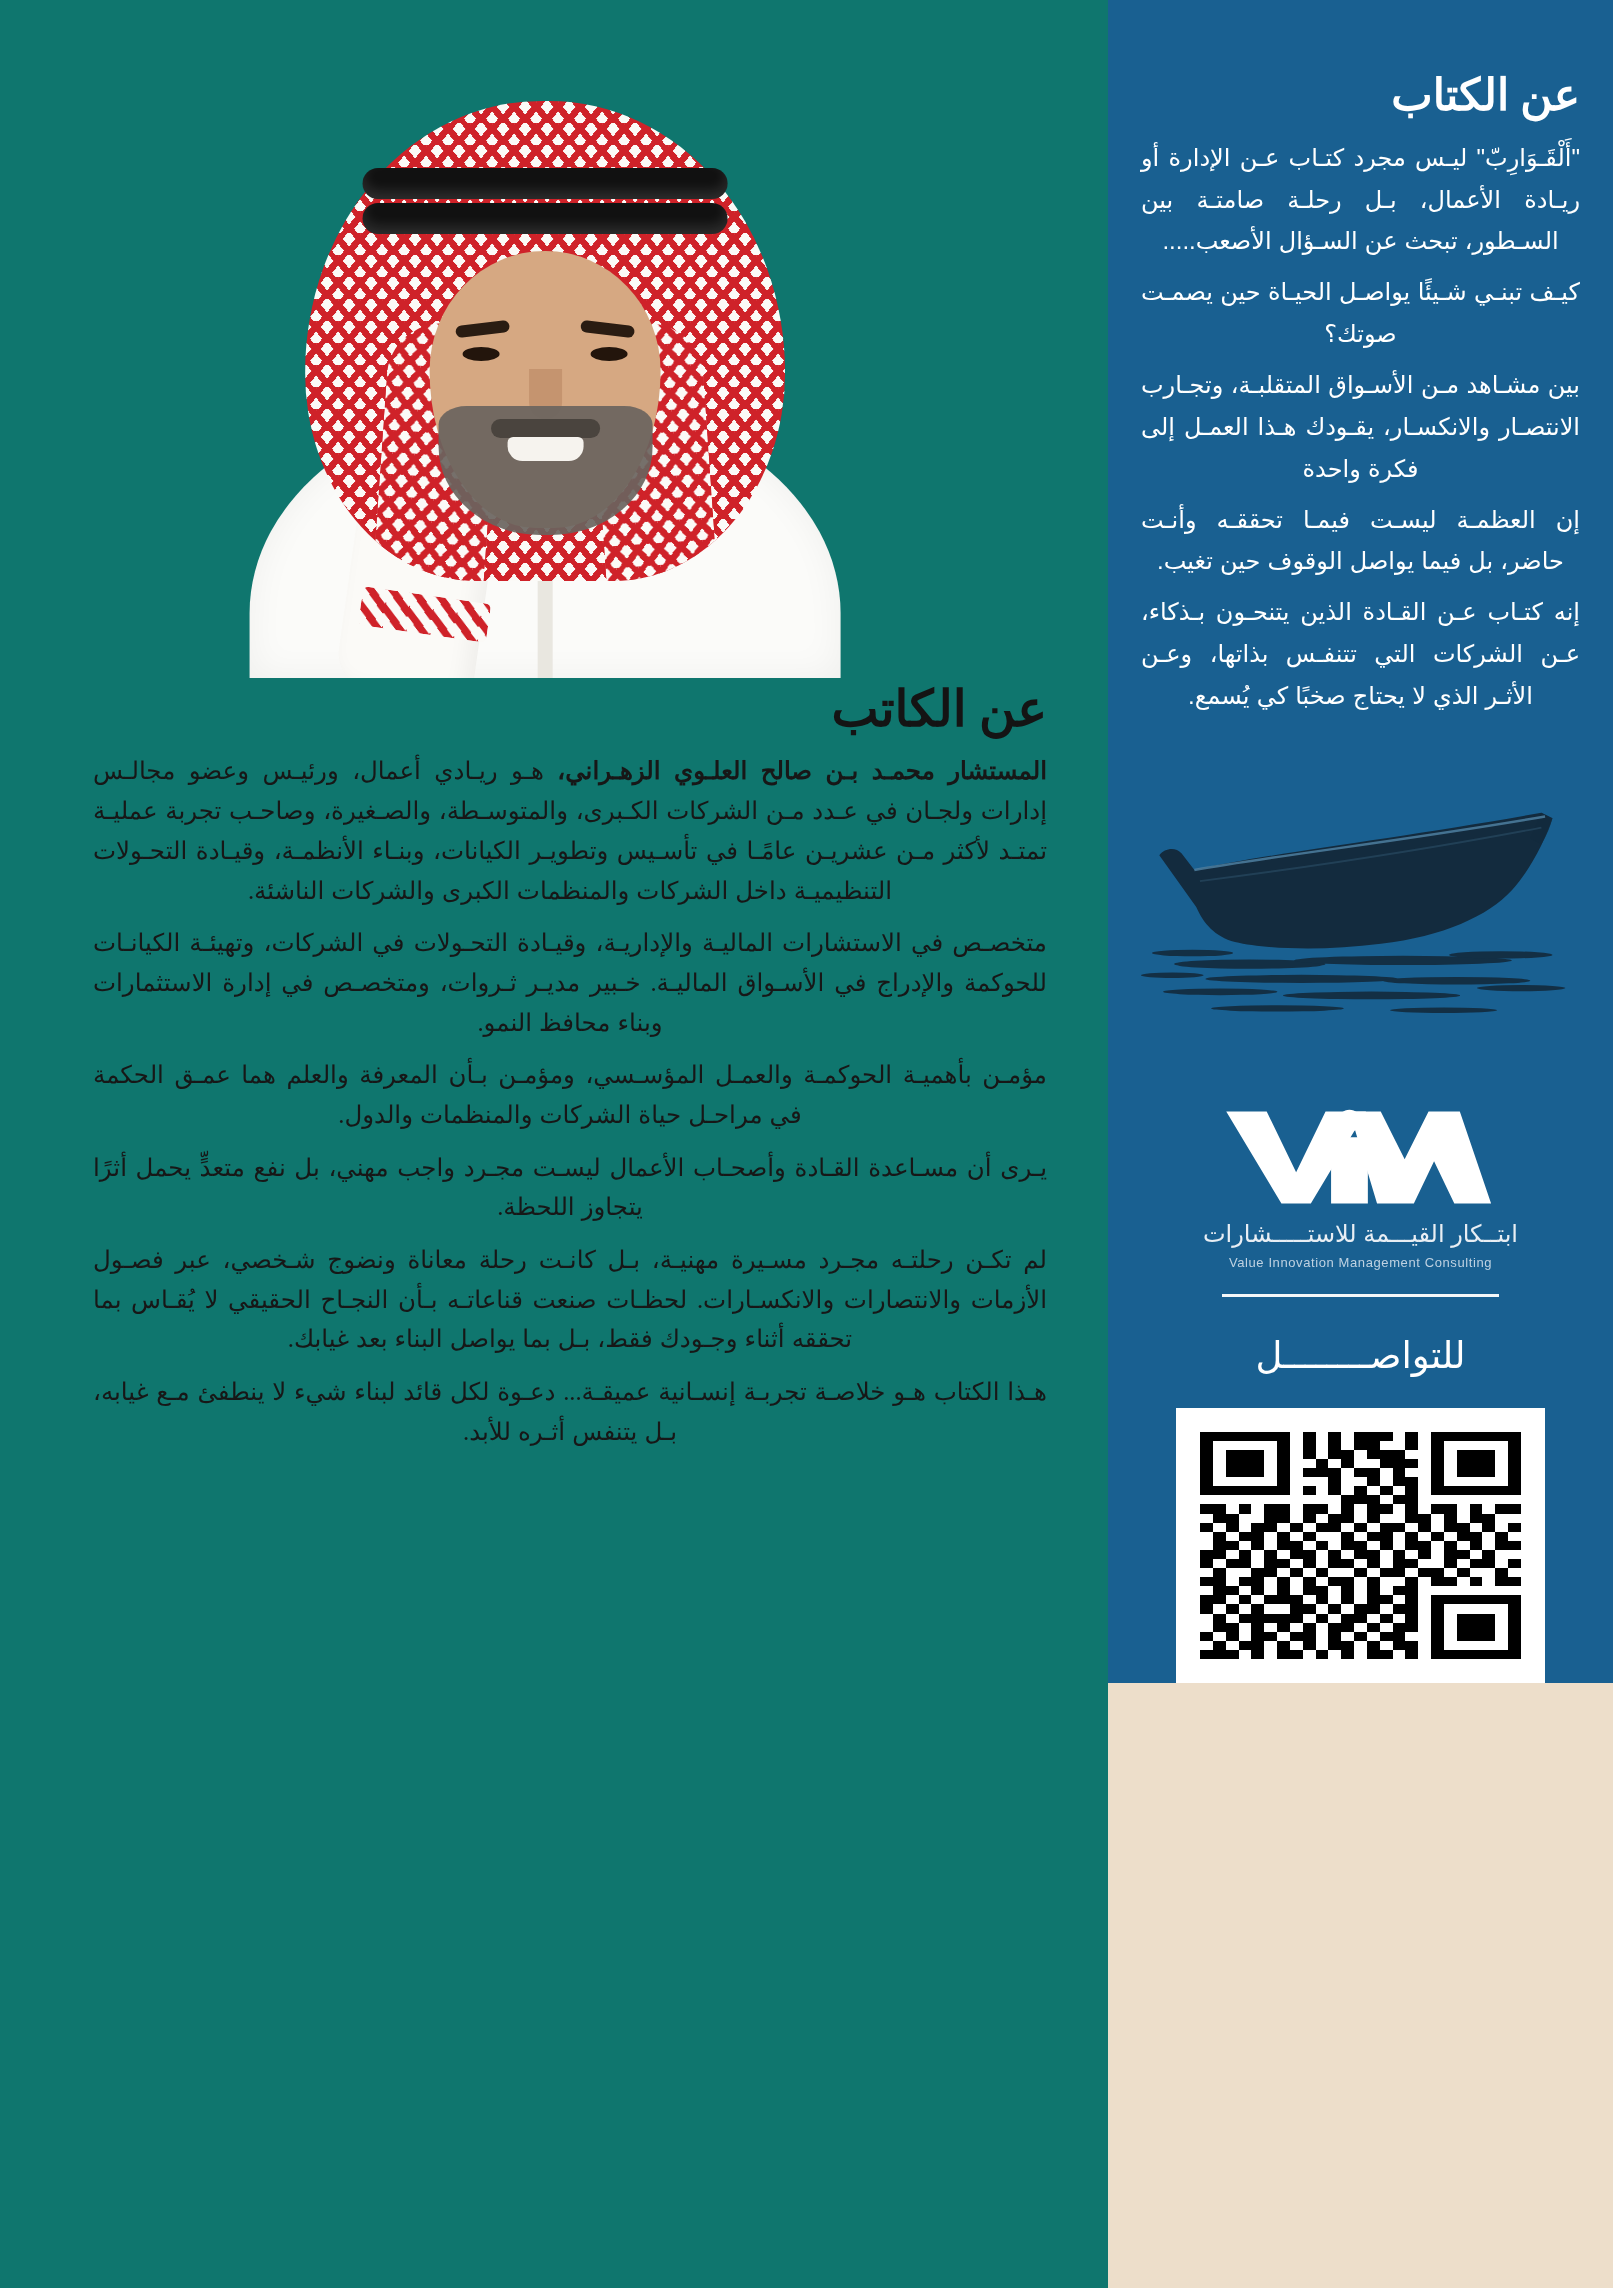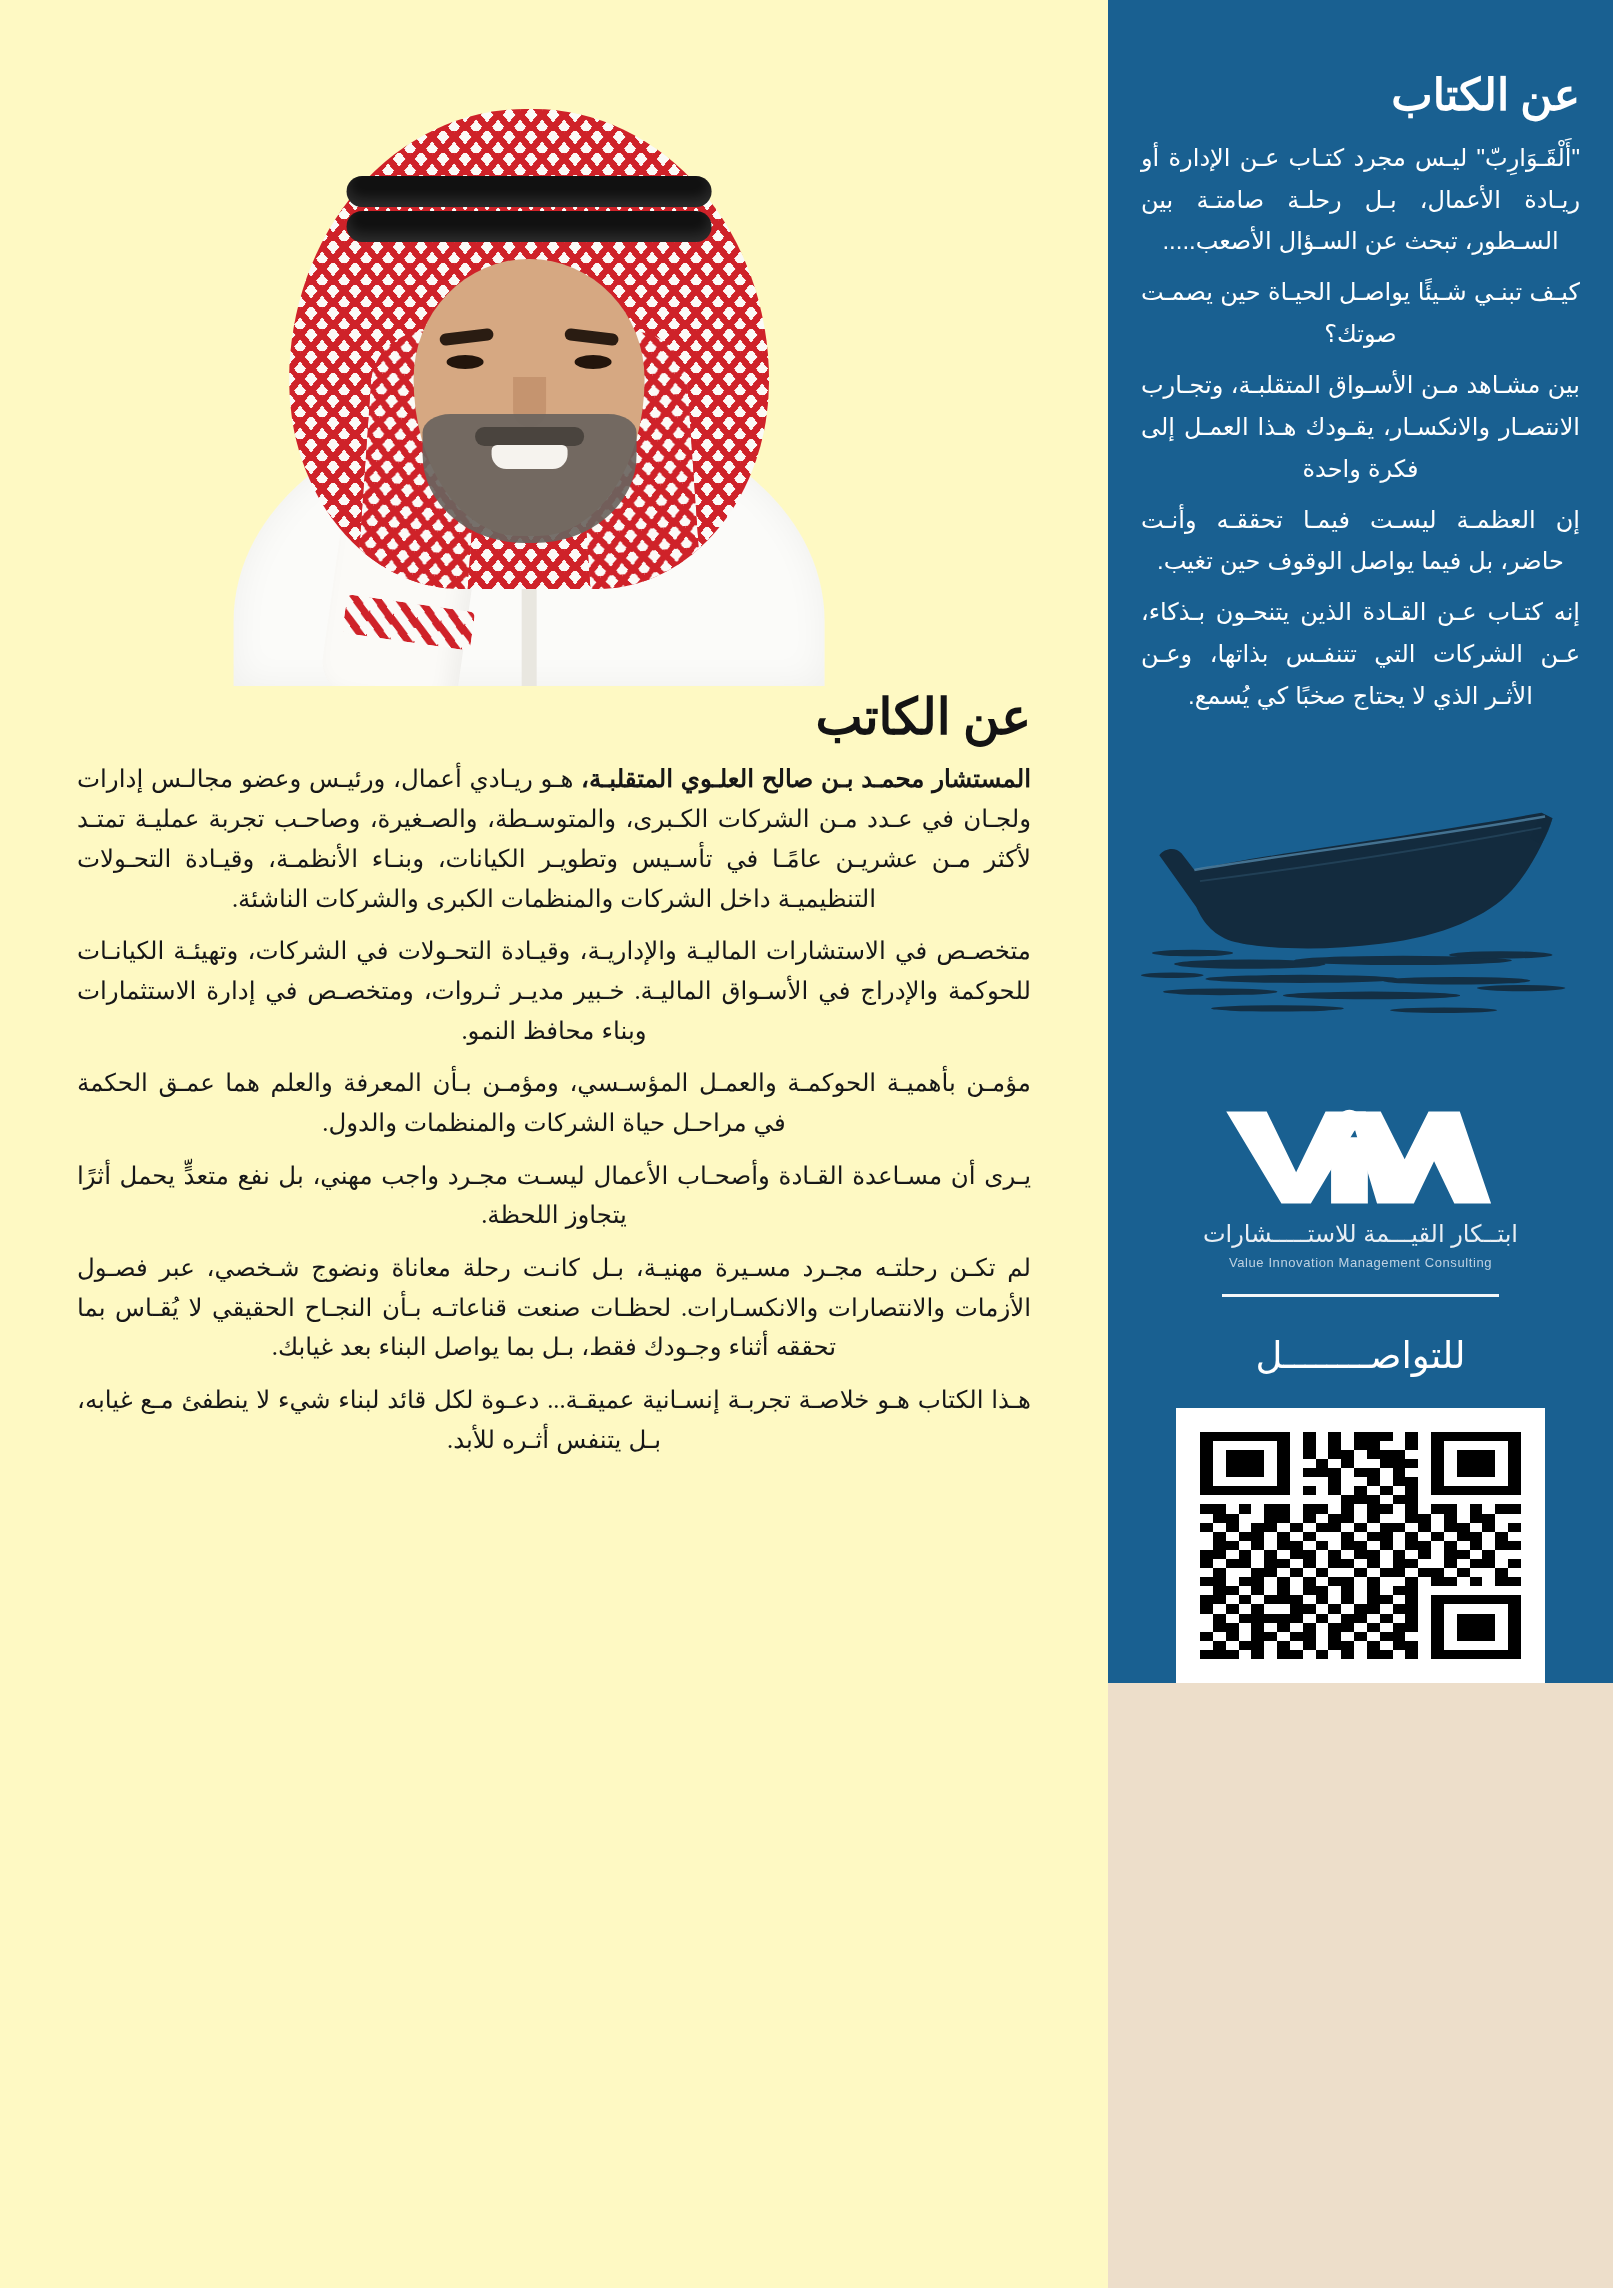--- a/index.html
+++ b/index.html
@@ -14,25 +14,25 @@
   
   .page{
     position:relative;
     width:1613px;height:2289px;
     display:flex;flex-direction:row-reverse;
   }
 
   
   .cream-col{
     width:1108px;height:2289px;
-    background:#fef9c3;
+    background:#0f766e;
     position:relative;
     display:flex;flex-direction:column;
-    align-items:flex-start;
-    padding:12px;
+    align-items:flex-end;
+    padding:4px;
   }
 
   .photo-wrap{
     width:1108px;height:674px;
     position:relative;
     overflow:hidden;
     flex:0 0 auto;
   }
 
   
@@ -248,21 +248,21 @@
         </div>
         <div class="igal1"></div>
         <div class="igal2"></div>
       </div>
     </div>
 
     <div class="cream-body">
       <h2 class="author-head">عن الكاتب</h2>
 
       <p class="bio-p">
-        <b>المستشار محمـد بـن صالح العلـوي المتقلبـة،</b><span> هـو ريـادي أعمال، ورئيـس وعضو مجالـس إدارات ولجـان في عـدد مـن الشركات الكـبرى، والمتوسـطة، والصـغيرة، وصاحـب تجربة عمليـة تمتـد لأكثر مـن عشريـن عامًـا في تأسـيس وتطويـر الكيانات، وبنـاء الأنظمـة، وقيـادة التحـولات التنظيميـة داخل الشركات والمنظمات الكبرى والشركات الناشئة.</span>
+        <b>المستشار محمـد بـن صالح العلـوي الزهـراني،</b><span> هـو ريـادي أعمال، ورئيـس وعضو مجالـس إدارات ولجـان في عـدد مـن الشركات الكـبرى، والمتوسـطة، والصـغيرة، وصاحـب تجربة عمليـة تمتـد لأكثر مـن عشريـن عامًـا في تأسـيس وتطويـر الكيانات، وبنـاء الأنظمـة، وقيـادة التحـولات التنظيميـة داخل الشركات والمنظمات الكبرى والشركات الناشئة.</span>
       </p>
       <p class="bio-p">متخصـص في الاستشارات الماليـة والإداريـة، وقيـادة التحـولات في الشركات، وتهيئـة الكيانـات للحوكمة والإدراج في الأسـواق الماليـة. خـبير مديـر ثـروات، ومتخصـص في إدارة الاستثمارات وبناء محافظ النمو.</p>
       <p class="bio-p">مؤمـن بأهميـة الحوكمـة والعمـل المؤسـسي، ومؤمـن بـأن المعرفة والعلم هما عمـق الحكمة في مراحـل حياة الشركات والمنظمات والدول.</p>
       <p class="bio-p">يـرى أن مسـاعدة القـادة وأصحـاب الأعمال ليسـت مجـرد واجب مهني، بل نفع متعدٍّ يحمل أثرًا يتجاوز اللحظة.</p>
       <p class="bio-p">لم تكـن رحلتـه مجـرد مسـيرة مهنيـة، بـل كانـت رحلة معاناة ونضوج شـخصي، عبر فصـول الأزمات والانتصارات والانكسـارات. لحظـات صنعت قناعاتـه بـأن النجـاح الحقيقي لا يُقـاس بما تحققه أثناء وجـودك فقط، بـل بما يواصل البناء بعد غيابك.</p>
       <p class="bio-p">هـذا الكتاب هـو خلاصـة تجربـة إنسـانية عميقـة... دعـوة لكل قائد لبناء شيء لا ينطفئ مـع غيابه، بـل يتنفس أثـره للأبد.</p>
     </div>
   </section>
 
   <section class="blue-col">

